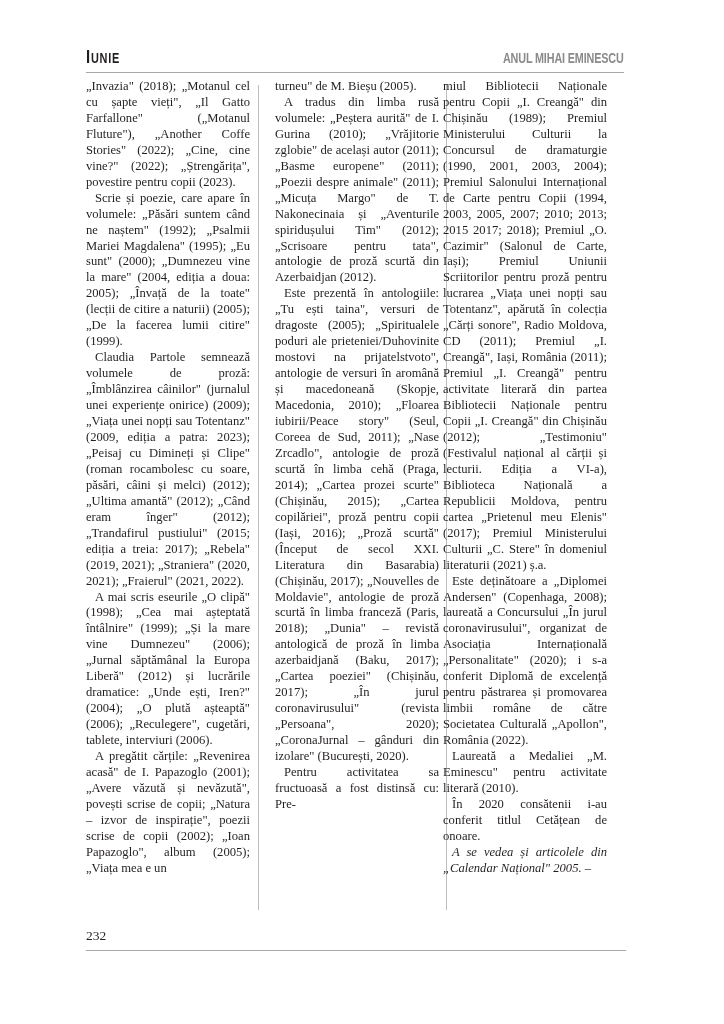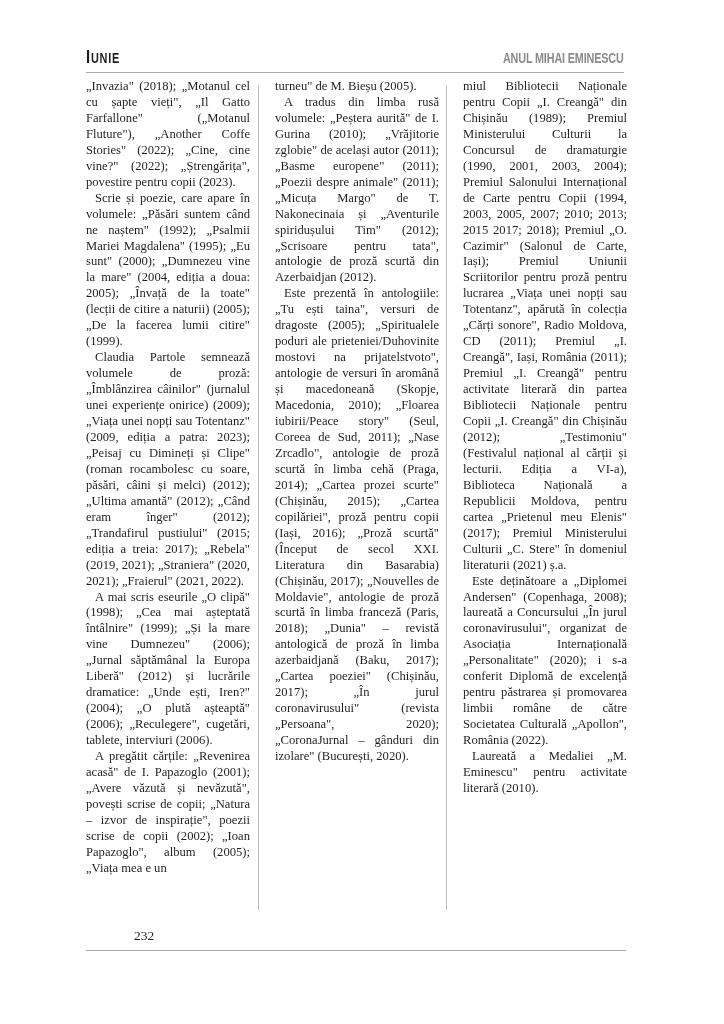--- a/index.html
+++ b/index.html
@@ -5,29 +5,29 @@
   html, body { margin: 0; padding: 0; background: #ffffff; }
   body { width: 724px; height: 1024px; position: relative; overflow: hidden;
          font-family: "Liberation Serif", "DejaVu Serif", serif; color: #231f20; }
   .header-left { position: absolute; left: 86px; top: 46px; font-family: "Liberation Sans", "DejaVu Sans", sans-serif;
                  font-weight: bold; font-size: 19px; letter-spacing: 1px; color: #231f20; transform: scaleX(0.78); transform-origin: left; }
   .header-left .small { font-size: 14px; }
   .header-right { position: absolute; right: 100px; top: 49px; font-family: "Liberation Sans", "DejaVu Sans", sans-serif;
                   font-weight: bold; font-size: 15px; color: #8a8a8a; transform: scaleX(0.72); transform-origin: right; letter-spacing: -0.2px; }
   .rule-top { position: absolute; left: 86px; width: 538px; top: 72px; height: 1px; background: #a8a8a8; }
   .rule-bottom { position: absolute; left: 86px; width: 540px; top: 950px; height: 1px; background: #a8a8a8; }
-  .page-number { position: absolute; left: 86px; top: 928px; font-size: 13.5px; margin-left: 48px; }
+  .page-number { position: absolute; left: 86px; top: 928px; font-size: 13.5px; }
   .col { position: absolute; top: 79px; width: 164px; font-size: 12.6px; line-height: 15.95px;
          text-align: justify; hyphens: manual; }
   .col p { margin: 0; text-indent: 9px; }
   .col p.cont { text-indent: 0; }
   .col p.it { font-style: italic; }
   .col-1 { left: 86px; }
   .col-2 { left: 275px; }
-  .col-3 { left: 463px; }
+  .col-3 { left: 443px; }
   .divider { position: absolute; top: 85px; height: 825px; width: 1px; background: #bdbdbd; }
   .div-1 { left: 258px; }
   .div-2 { left: 446px; }
 </style>
 </head>
 <body>
 
 <div class="header-left"><span>I</span><span class="small">UNIE</span></div>
 <div class="header-right">ANUL MIHAI EMINESCU</div>
 <div class="rule-top"></div>
@@ -39,24 +39,27 @@
   <p>A mai scris eseurile „O clipă" (1998); „Cea mai așteptată întâlnire" (1999); „Și la mare vine Dumnezeu" (2006); „Jurnal săptămânal la Europa Liberă" (2012) și lucrările dramatice: „Unde ești, Iren?" (2004); „O plută așteaptă" (2006); „Reculegere", cugetări, tablete, interviuri (2006).</p>
   <p>A pregătit cărțile: „Revenirea acasă" de I. Papazoglo (2001); „Avere văzută și nevăzută", povești scrise de copii; „Natura – izvor de inspirație", poezii scrise de copii (2002); „Ioan Papazoglo", album (2005); „Viața mea e un</p>
 </div>
 
 <div class="divider div-1"></div>
 
 <div class="col col-2">
   <p class="cont">turneu" de M. Bieșu (2005).</p>
   <p>A tradus din limba rusă volumele: „Peștera aurită" de I. Gurina (2010); „Vrăjitorie zglobie" de același autor (2011); „Basme europene" (2011); „Poezii despre animale" (2011); „Micuța Margo" de T. Nakonecinaia și „Aventurile spiridușului Tim" (2012); „Scrisoare pentru tata", antologie de proză scurtă din Azerbaidjan (2012).</p>
   <p>Este prezentă în antologiile: „Tu ești taina", versuri de dragoste (2005); „Spiritualele poduri ale prieteniei/Duhovinite mostovi na prijatelstvoto", antologie de versuri în aromână și macedoneană (Skopje, Macedonia, 2010); „Floarea iubirii/Peace story" (Seul, Coreea de Sud, 2011); „Nase Zrcadlo", antologie de proză scurtă în limba cehă (Praga, 2014); „Cartea prozei scurte" (Chișinău, 2015); „Cartea copilăriei", proză pentru copii (Iași, 2016); „Proză scurtă" (Început de secol XXI. Literatura din Basarabia) (Chișinău, 2017); „Nouvelles de Moldavie", antologie de proză scurtă în limba franceză (Paris, 2018); „Dunia" – revistă antologică de proză în limba azerbaidjană (Baku, 2017); „Cartea poeziei" (Chișinău, 2017); „În jurul coronavirusului" (revista „Persoana", 2020); „CoronaJurnal – gânduri din izolare" (București, 2020).</p>
+  <p>Pentru activitatea sa fructuoasă a fost distinsă cu: Pre-</p>
 </div>
 
 <div class="divider div-2"></div>
 
 <div class="col col-3">
   <p class="cont">miul Bibliotecii Naționale pentru Copii „I. Creangă" din Chișinău (1989); Premiul Ministerului Culturii la Concursul de dramaturgie (1990, 2001, 2003, 2004); Premiul Salonului Internațional de Carte pentru Copii (1994, 2003, 2005, 2007; 2010; 2013; 2015 2017; 2018); Premiul „O. Cazimir" (Salonul de Carte, Iași); Premiul Uniunii Scriitorilor pentru proză pentru lucrarea „Viața unei nopți sau Totentanz", apărută în colecția „Cărți sonore", Radio Moldova, CD (2011); Premiul „I. Creangă", Iași, România (2011); Premiul „I. Creangă" pentru activitate literară din partea Bibliotecii Naționale pentru Copii „I. Creangă" din Chișinău (2012); „Testimoniu" (Festivalul național al cărții și lecturii. Ediția a VI-a), Biblioteca Națională a Republicii Moldova, pentru cartea „Prietenul meu Elenis" (2017); Premiul Ministerului Culturii „C. Stere" în domeniul literaturii (2021) ș.a.</p>
   <p>Este deținătoare a „Diplomei Andersen" (Copenhaga, 2008); laureată a Concursului „În jurul coronavirusului", organizat de Asociația Internațională „Personalitate" (2020); i s-a conferit Diplomă de excelență pentru păstrarea și promovarea limbii române de către Societatea Culturală „Apollon", România (2022).</p>
   <p>Laureată a Medaliei „M. Eminescu" pentru activitate literară (2010).</p>
+  <p>În 2020 consătenii i-au conferit titlul Cetățean de onoare.</p>
+  <p class="it">A se vedea și articolele din „Calendar Național" 2005. –</p>
 </div>
 
 <div class="page-number">232</div>
 <div class="rule-bottom"></div>
 
 </body></html>

